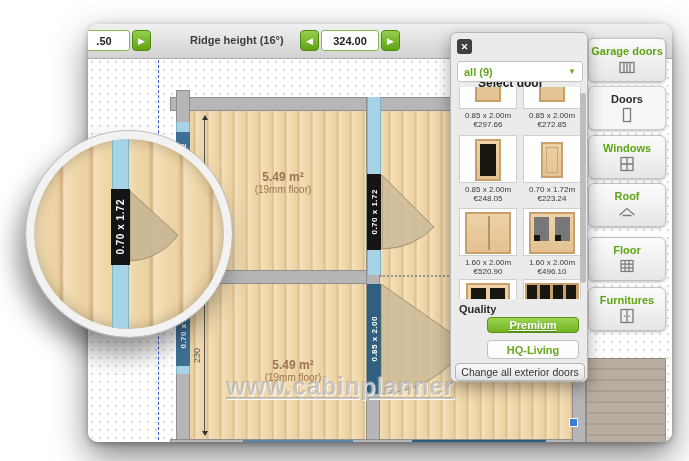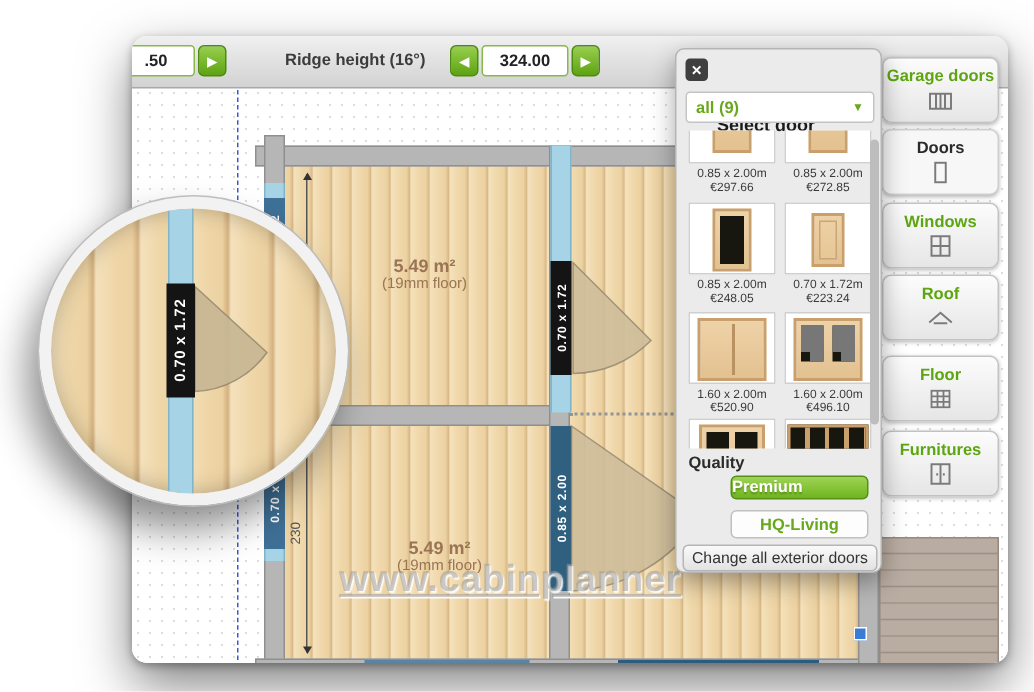--- a/index.html
+++ b/index.html
@@ -105,22 +105,22 @@
   .dr7:before,.dr7:after{content:"";position:absolute;top:3px;width:15px;height:34px;background:#17170f;}
   .dr7:before{left:3px;} .dr7:after{right:3px;}
   .dr8{width:54px;height:44px;top:3px;background:#17170f;
        background-image:repeating-linear-gradient(90deg,#17170f 0 10px,#c9a06b 10px 13px);}
   .scrollbar{position:absolute;right:1px;top:6px;width:6px;height:190px;background:#bdbdbd;
              border-radius:3px;cursor:pointer;}
   .q-label{position:absolute;left:8px;top:270px;font-size:11px;font-weight:bold;color:#2b2b2b;}
   .btn-premium{position:absolute;left:36px;top:284px;width:92px;height:16px;border-radius:4px;
                background:linear-gradient(180deg,#9ed454,#6fb41e);border:1px solid #55901a;
                color:#fff;font-size:11px;font-weight:bold;display:flex;align-items:center;
-               box-sizing:border-box;cursor:pointer;
-               text-shadow:0 1px 1px rgba(0,0,0,.25);}
+               justify-content:center;box-sizing:border-box;cursor:pointer;
+               text-shadow:0 1px 1px rgba(0,0,0,.25);text-decoration:underline;}
   .btn-hq{position:absolute;left:36px;top:307px;width:92px;height:19px;border-radius:4px;
           background:#fdfdfd;border:1px solid #c0c0c0;color:#67a81c;font-size:11px;font-weight:bold;
           display:flex;align-items:center;justify-content:center;box-sizing:border-box;cursor:pointer;}
   .btn-change{position:absolute;left:4px;top:330px;width:130px;height:18px;border-radius:4px;
               background:linear-gradient(180deg,#fafafa,#e2e2e2);border:1px solid #b5b5b5;
               color:#333;font-size:10.5px;display:flex;align-items:center;justify-content:center;
               box-sizing:border-box;cursor:pointer;}
 
   
   .loupe{position:absolute;left:26px;top:131px;width:190px;height:190px;border-radius:50%;

